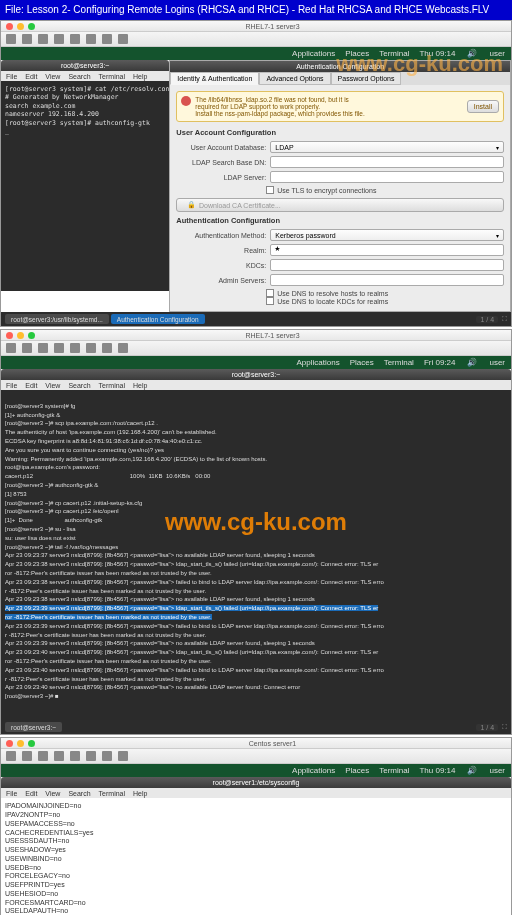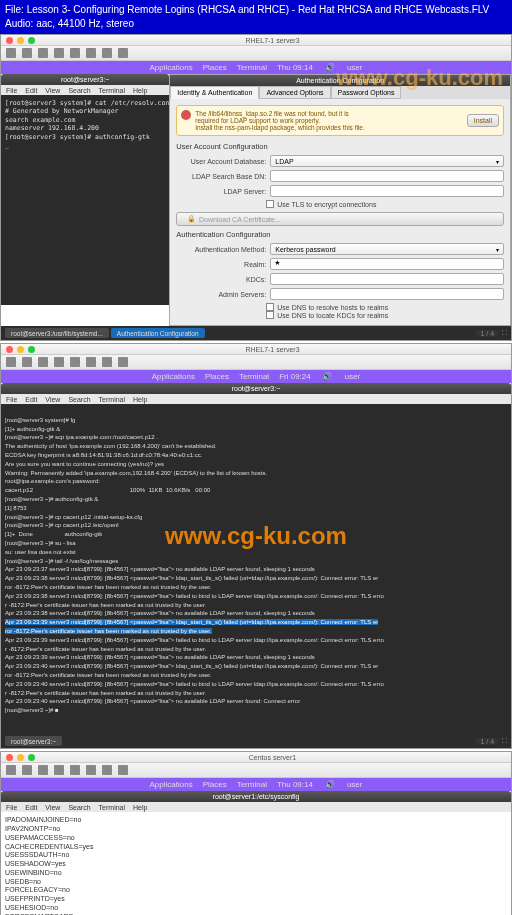--- a/index.html
+++ b/index.html
@@ -6,36 +6,36 @@
 body{background:#fff;width:512px}
 .header{background:#0000cc;color:#fff;padding:3px 5px;font-size:10px;line-height:1.4}
 .header div{white-space:nowrap}
 .shot{position:relative;width:100%;border:1px solid #999;margin-bottom:2px}
 .macbar{background:linear-gradient(#f8f8f8,#e8e8e8);height:11px;display:flex;align-items:center;padding:0 5px;gap:4px;border-bottom:1px solid #ccc}
 .dot{width:7px;height:7px;border-radius:50%}
 .dred{background:#ff5f56}.dyel{background:#ffbd2e}.dgrn{background:#27c93f}
 .mactitle{flex:1;text-align:center;font-size:7px;color:#555}
 .toolbar{background:linear-gradient(#f5f5f5,#e5e5e5);height:15px;display:flex;align-items:center;padding:0 5px;gap:6px;border-bottom:1px solid #ccc}
 .tbicon{width:10px;height:10px;background:#888;border-radius:1px}
-.gnomebar{background:#8b5cf6;color:#ddd;height:13px;display:flex;align-items:center;padding:0 6px;font-size:8px;gap:10px;justify-content:center}
+.gnomebar{background:#14532d;color:#ddd;height:13px;display:flex;align-items:center;padding:0 6px;font-size:8px;gap:10px;justify-content:flex-end}
 .gnomeleft{display:flex;gap:10px}
 .gnomeright{display:flex;gap:12px;align-items:center}
 .term{background:#2b2b2b;color:#ddd;font-family:monospace;font-size:6.5px;padding:4px;line-height:1.3;white-space:pre;overflow:hidden}
 .termtitle{background:linear-gradient(#5a5a5a,#3a3a3a);color:#fff;height:11px;font-size:7px;display:flex;align-items:center;justify-content:center;border-radius:3px 3px 0 0}
 .termmenu{background:#e8e8e8;height:10px;font-size:7px;display:flex;gap:8px;padding:0 5px;align-items:center;color:#333}
 .dialog{background:#ececec;border:1px solid #aaa;font-size:8px}
 .dlgtitle{background:linear-gradient(#5a5a5a,#3a3a3a);color:#fff;text-align:center;height:11px;font-size:7px;display:flex;align-items:center;justify-content:center}
 .tabs{display:flex;background:#ddd;height:13px;font-size:7px}
 .tab{padding:2px 6px;border:1px solid #bbb;background:#e5e5e5}
 .tab.active{background:#f5f5f5;border-bottom:1px solid #f5f5f5}
 .dlgbody{padding:6px;background:#ececec}
 .warnbox{background:#fff8dc;border:1px solid #e0c060;border-radius:3px;padding:4px;font-size:6.5px;display:flex;gap:4px;color:#805500;margin-bottom:6px}
 .warn-icon{width:10px;height:10px;background:#d9534f;border-radius:50%;flex-shrink:0}
 .installbtn{background:linear-gradient(#f8f8f8,#ddd);border:1px solid #aaa;border-radius:3px;padding:2px 6px;font-size:7px;margin-left:auto;align-self:center}
-.section-h{font-weight:normal;font-size:7.5px;margin:4px 0;color:#333}
+.section-h{font-weight:bold;font-size:7.5px;margin:4px 0;color:#333}
 .row{display:flex;align-items:center;margin:3px 0;gap:4px}
 .lbl{font-size:7px;color:#444;width:90px;text-align:right}
 .select{flex:1;background:linear-gradient(#fdfdfd,#eee);border:1px solid #aaa;border-radius:2px;height:12px;font-size:7px;padding:0 4px;display:flex;align-items:center;justify-content:space-between}
 .input{flex:1;background:#fff;border:1px solid #aaa;border-radius:2px;height:12px;font-size:7px;padding:0 3px}
 .chk{display:flex;align-items:center;gap:3px;font-size:7px;color:#444;margin-left:90px}
 .chkbox{width:8px;height:8px;border:1px solid #888;background:#fff}
 .dlbtn{background:linear-gradient(#f8f8f8,#ddd);border:1px solid #aaa;border-radius:3px;padding:2px 10px;font-size:7px;margin:4px auto;display:flex;align-items:center;gap:3px;color:#999}
 .taskbar{background:#2c2c2c;height:14px;display:flex;align-items:center;padding:0 4px;gap:2px}
 .taskitem{background:#4a4a4a;color:#ddd;font-size:6.5px;padding:1px 6px;border-radius:2px;height:10px;display:flex;align-items:center}
 .taskitem.active{background:#1a6bb8}
@@ -47,22 +47,21 @@
 .term3{background:#fff;color:#333;font-family:monospace;font-size:7px;padding:4px;line-height:1.25;white-space:pre}
 .caret{font-size:6px}
 .split{display:flex}
 .leftcol{width:33%}
 .rightcol{flex:1}
 </style>
 </head>
 <body>
 
 <div class="header">
-  <div>File: Lesson 3- Configuring Remote Logins (RHCSA and RHCE) - Red Hat RHCSA and RHCE Webcasts.FLV</div>
-  <div>Audio: aac, 44100 Hz, stereo</div>
+  <div>File: Lesson 2- Configuring Remote Logins (RHCSA and RHCE) - Red Hat RHCSA and RHCE Webcasts.FLV</div>
 </div>
 
 <div class="shot">
   <div class="macbar">
     <div class="dot dred"></div>
     <div class="dot dyel"></div>
     <div class="dot dgrn"></div>
     <div class="mactitle">RHEL7-1 server3</div>
   </div>
   <div class="toolbar">

